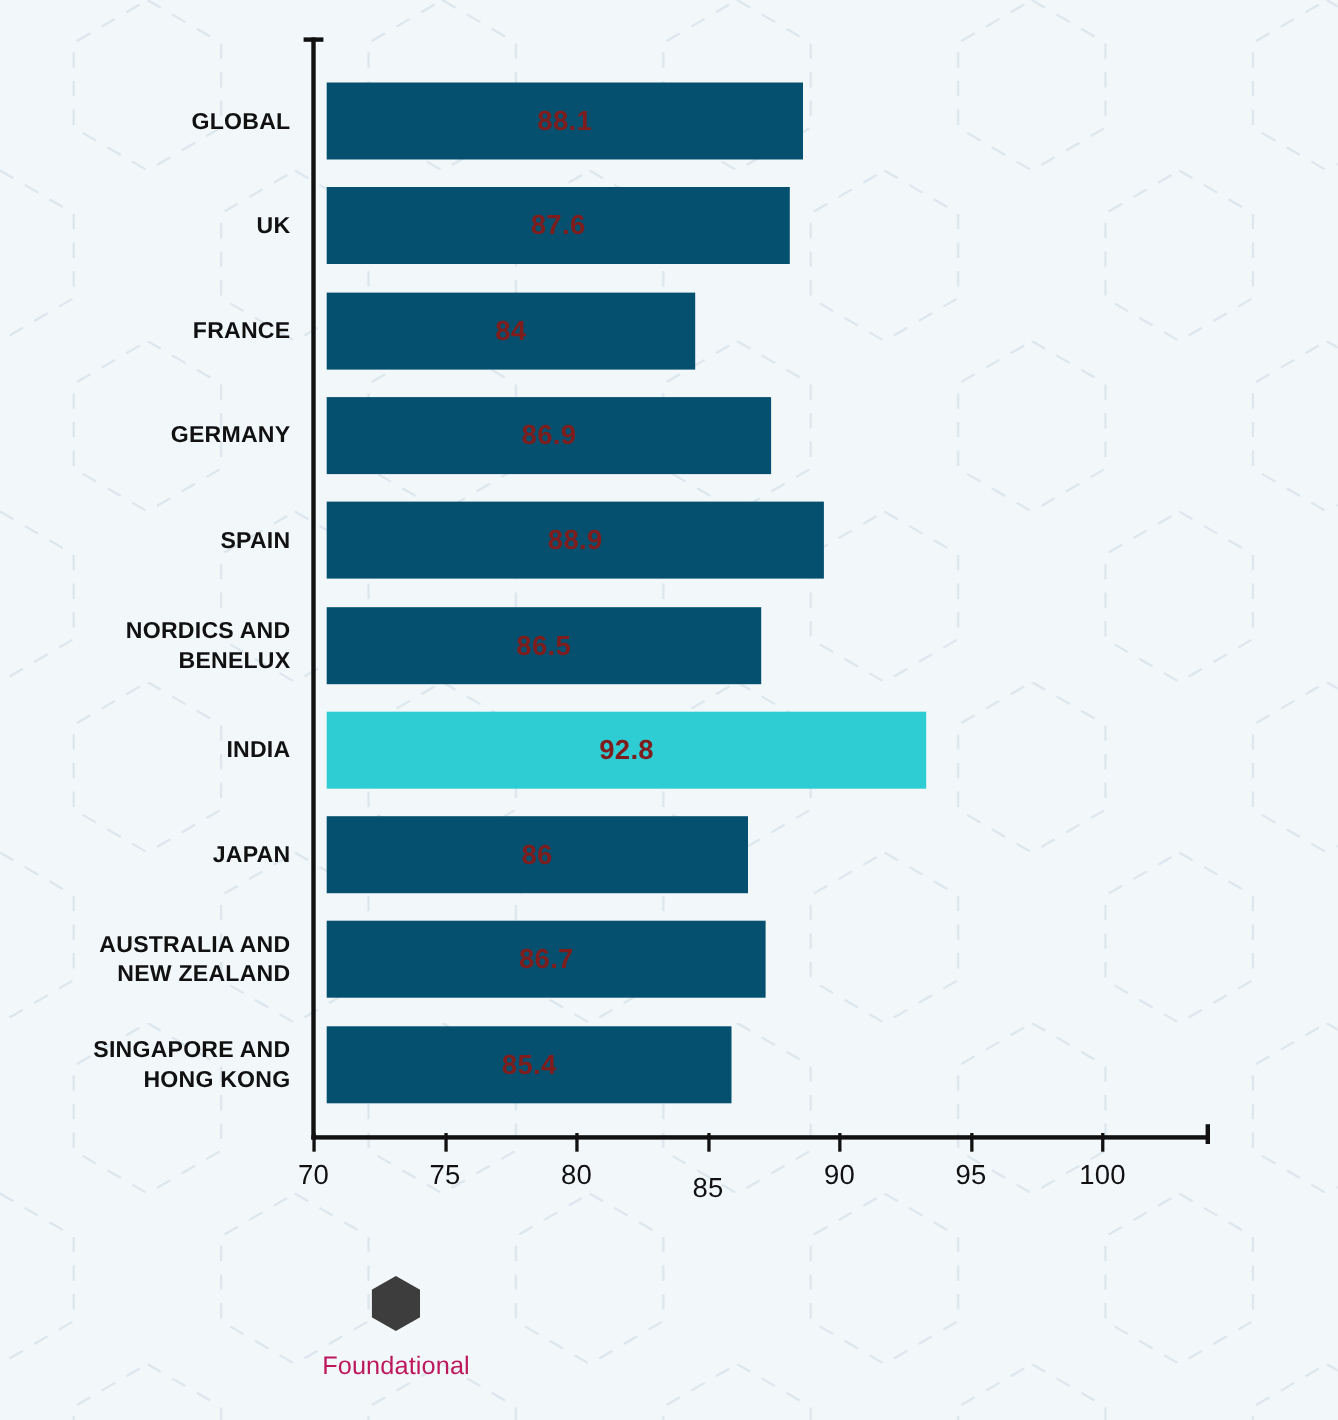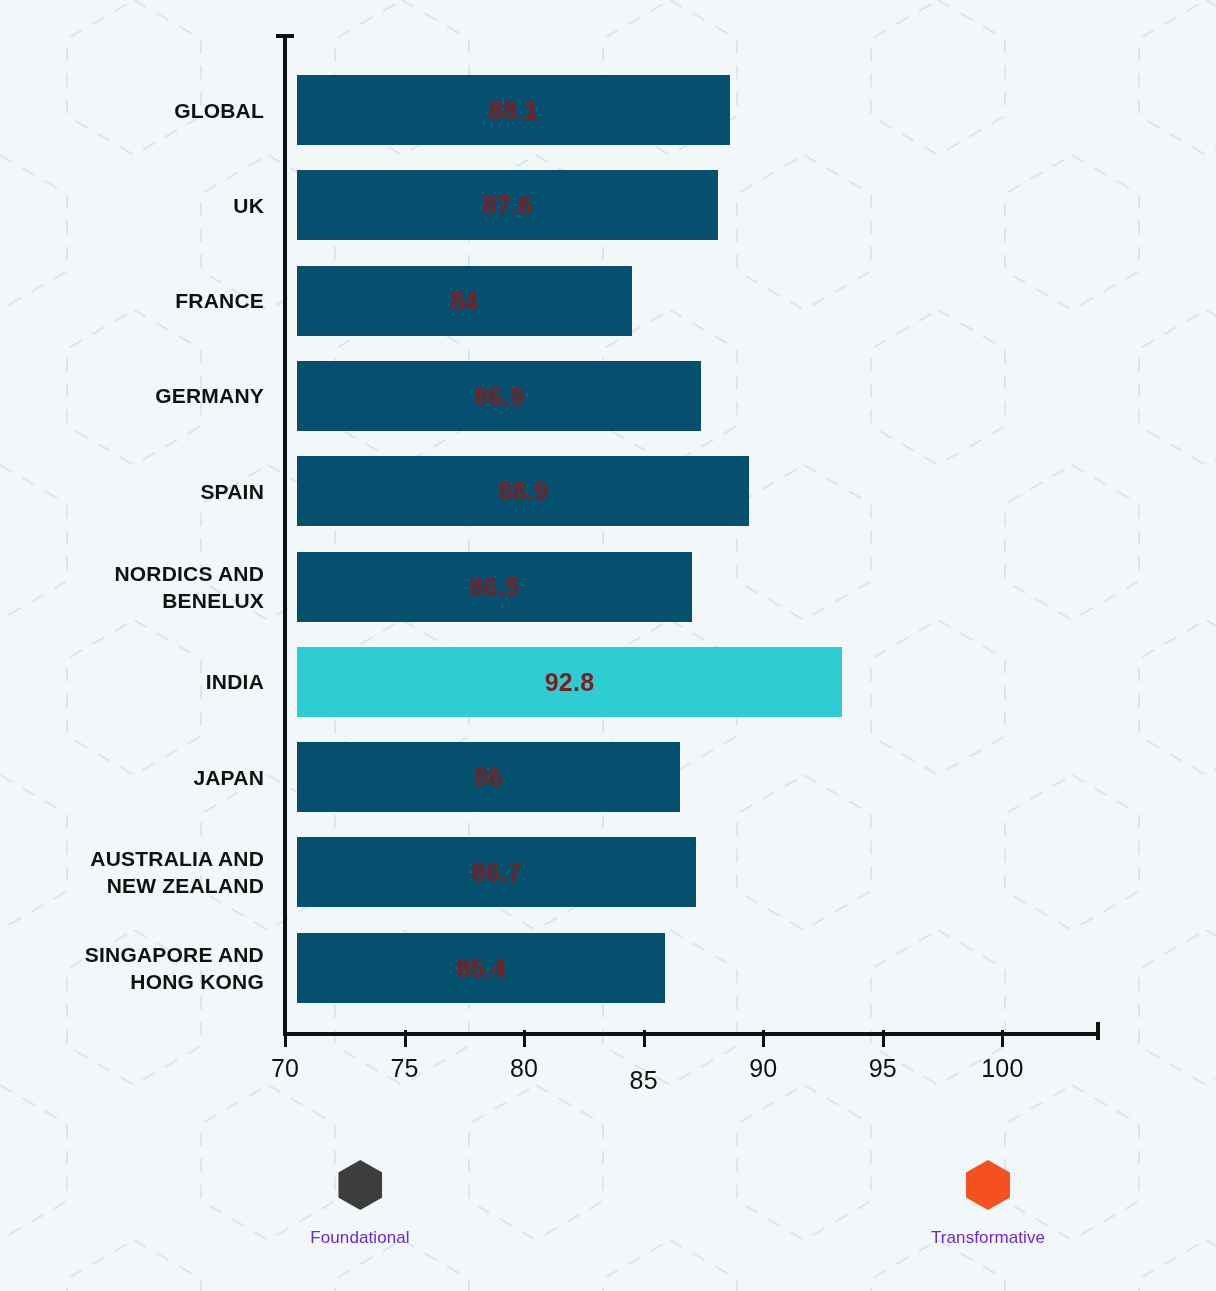--- a/index.html
+++ b/index.html
@@ -140,23 +140,23 @@
     position: absolute;
     top: 0;
     text-align: center;
     transform: translateX(-50%);
   }
   .legend-hex {
     display: block;
     margin: 0 auto 18px auto;
   }
   .legend-label {
-    font-size: 17px;
+    font-size: 23px;
     font-weight: 400;
-    color: #6d28d9;
+    color: #be185d;
     white-space: nowrap;
     letter-spacing: 0.1px;
   }
 </style>
 </head>
 <body>
 
 <svg id="hex-watermark" viewBox="0 0 1216 1291" xmlns="http://www.w3.org/2000/svg" aria-hidden="true">
   <defs>
     <pattern id="hexpat" width="268" height="310" patternUnits="userSpaceOnUse">
@@ -255,21 +255,15 @@
 
   </div>
 
   <div class="legend" id="legend">
       <div class="legend-item" style="left: 360px;">
         <svg class="legend-hex" width="44" height="50" viewBox="0 0 44 50">
           <polygon points="22,0 44,12.5 44,37.5 22,50 0,37.5 0,12.5" fill="#3d3d3d"></polygon>
         </svg>
         <div class="legend-label">Foundational</div>
       </div>
-      <div class="legend-item" style="left: 988px;">
-        <svg class="legend-hex" width="44" height="50" viewBox="0 0 44 50">
-          <polygon points="22,0 44,12.5 44,37.5 22,50 0,37.5 0,12.5" fill="#f4511e"></polygon>
-        </svg>
-        <div class="legend-label">Transformative</div>
-      </div>
     </div>
 
 </div>
 
 </body></html>

